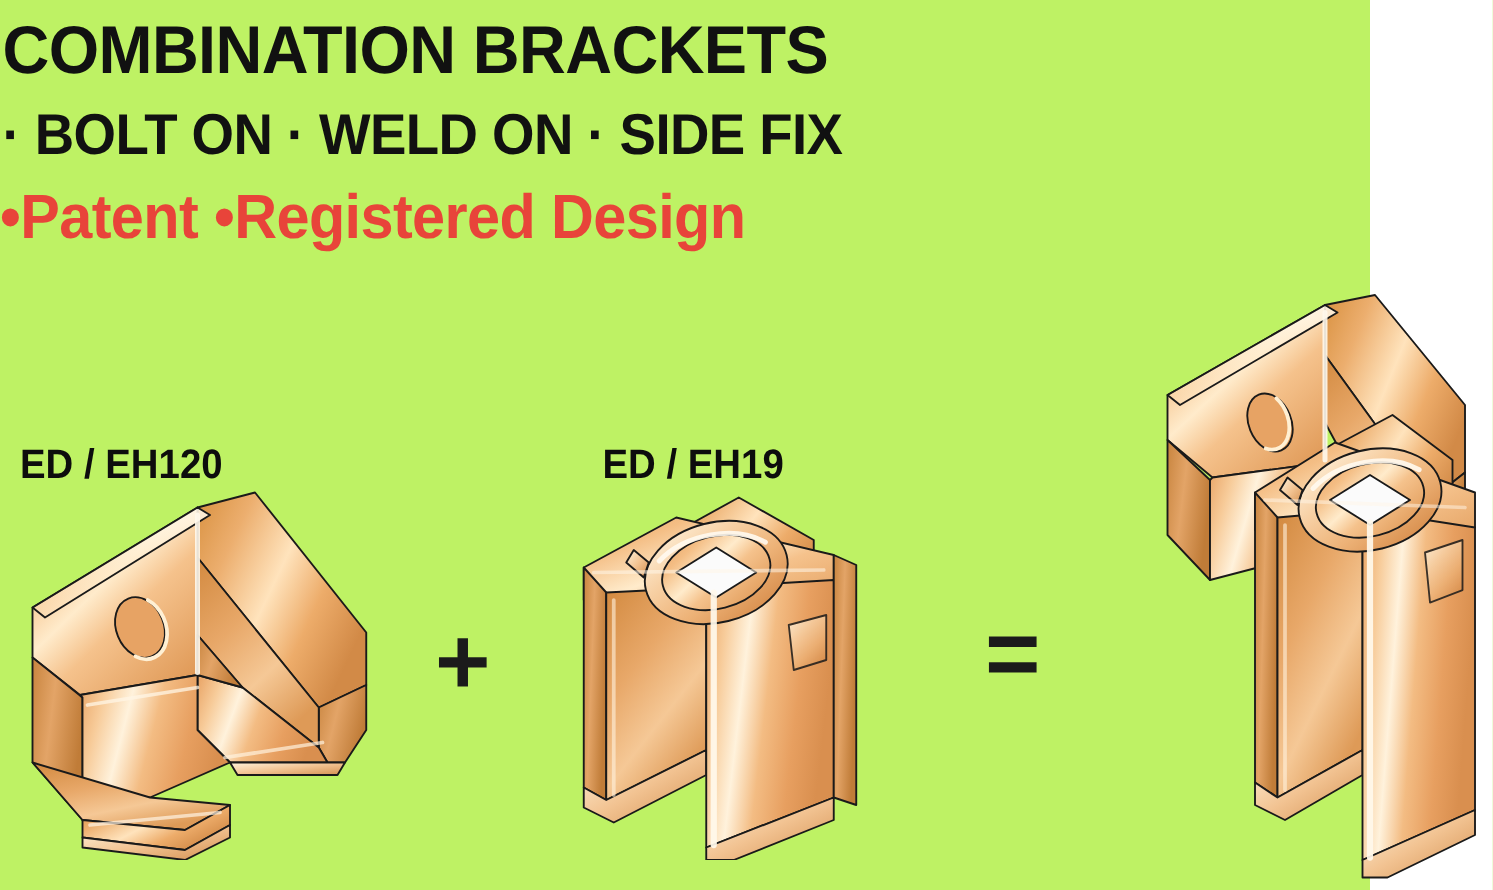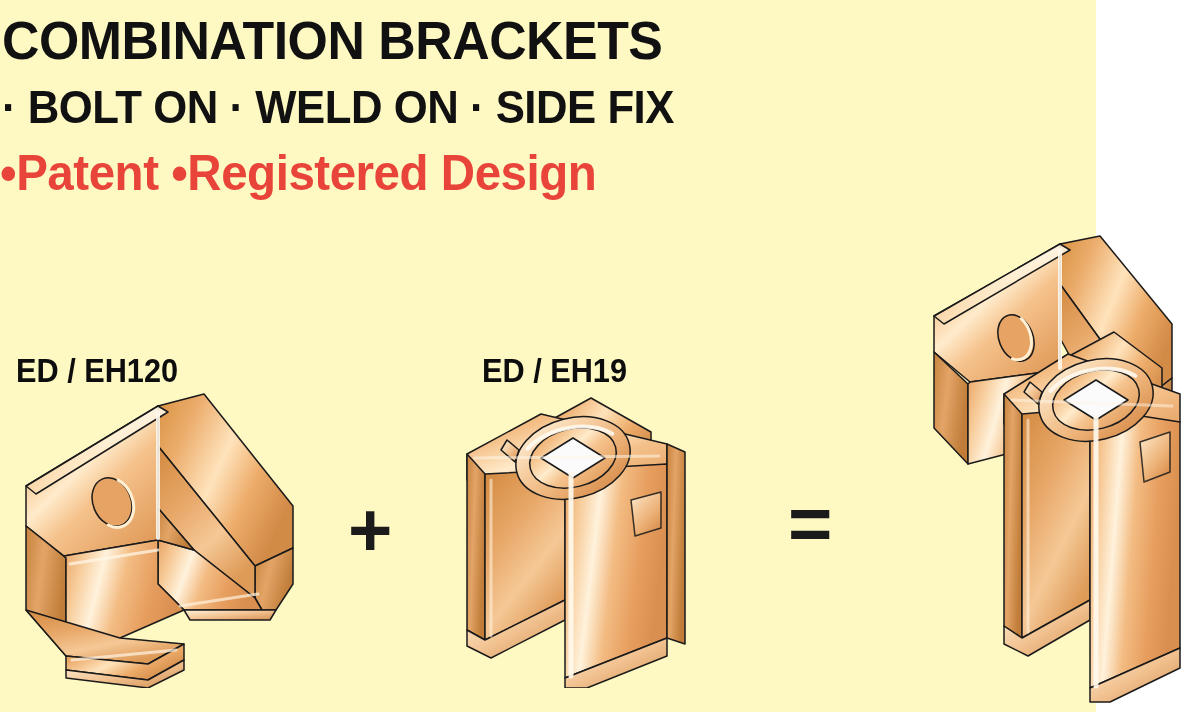--- a/index.html
+++ b/index.html
@@ -14,21 +14,21 @@
     overflow: hidden;
     font-family: "Liberation Sans", sans-serif;
     background: #ffffff;
   }
 
   #stage {
     position: absolute;
     left: 0; top: 0;
     width: 1096px;
     height: 712px;
-    background: #fef9c3;
+    background: #bef264;
   }
 
   
   .hd {
     position: absolute;
     white-space: nowrap;
     font-weight: bold;
     font-family: "Liberation Sans", sans-serif;
     letter-spacing: -0.5px;
   }

